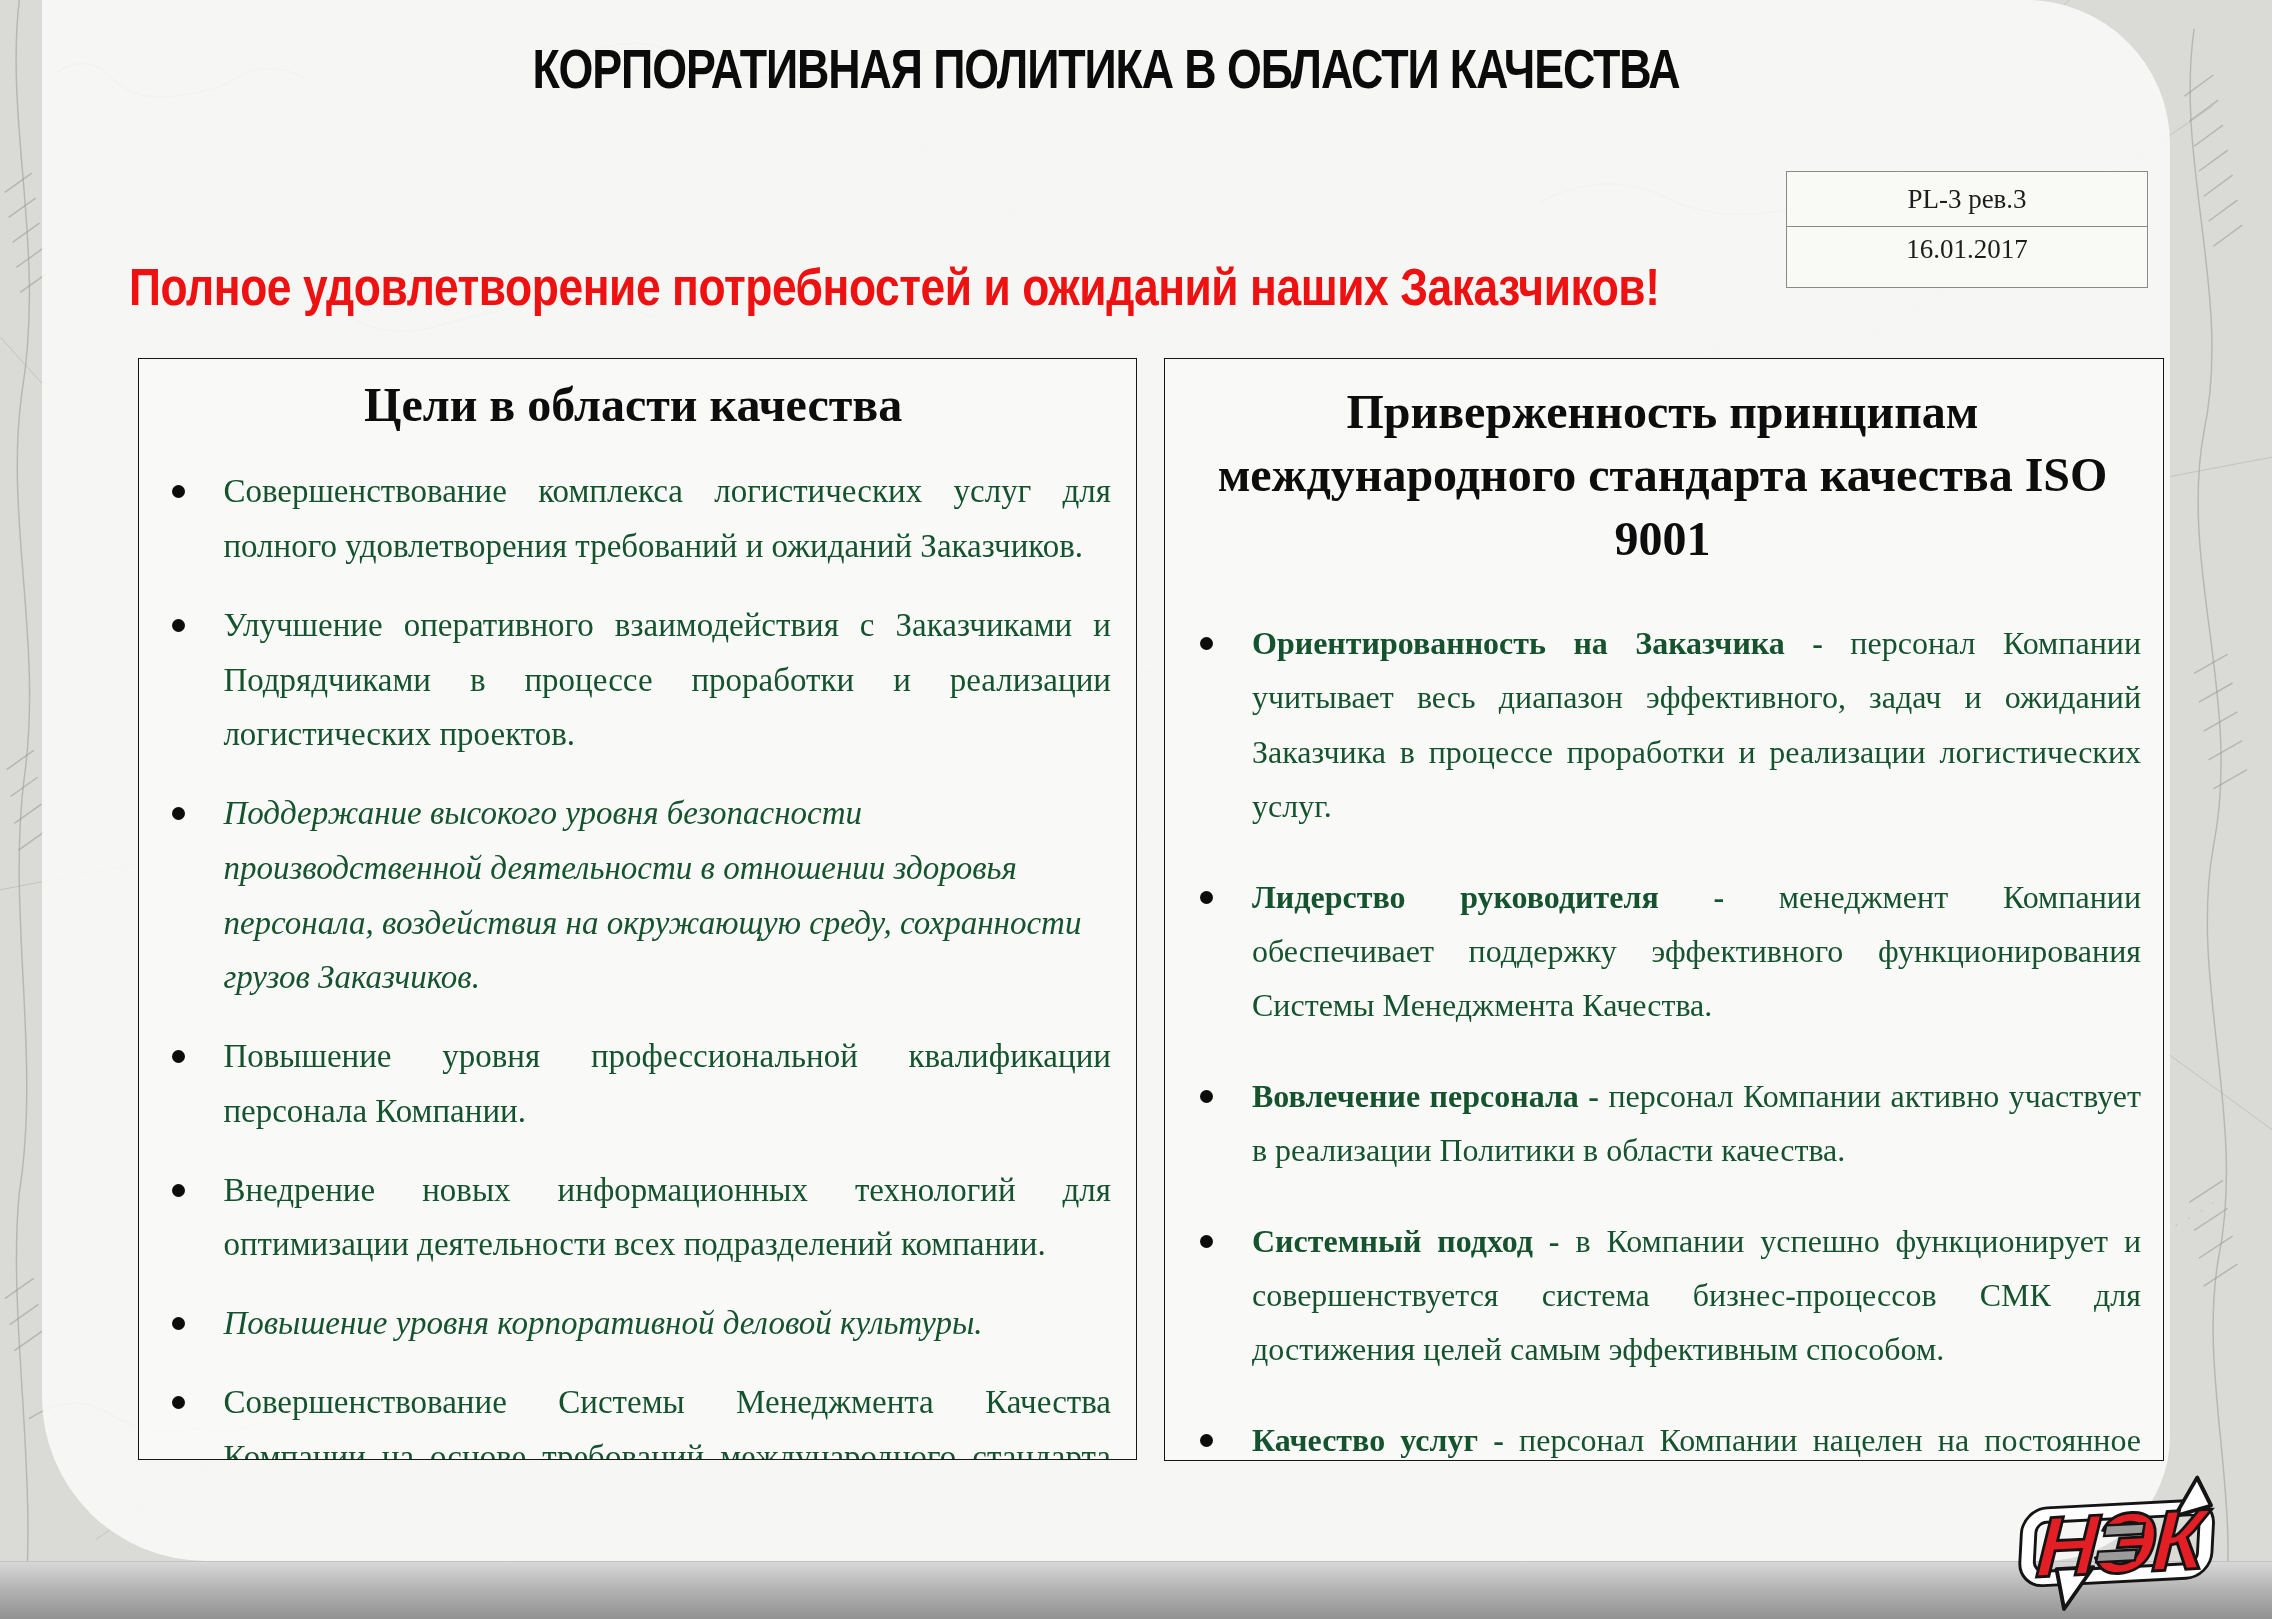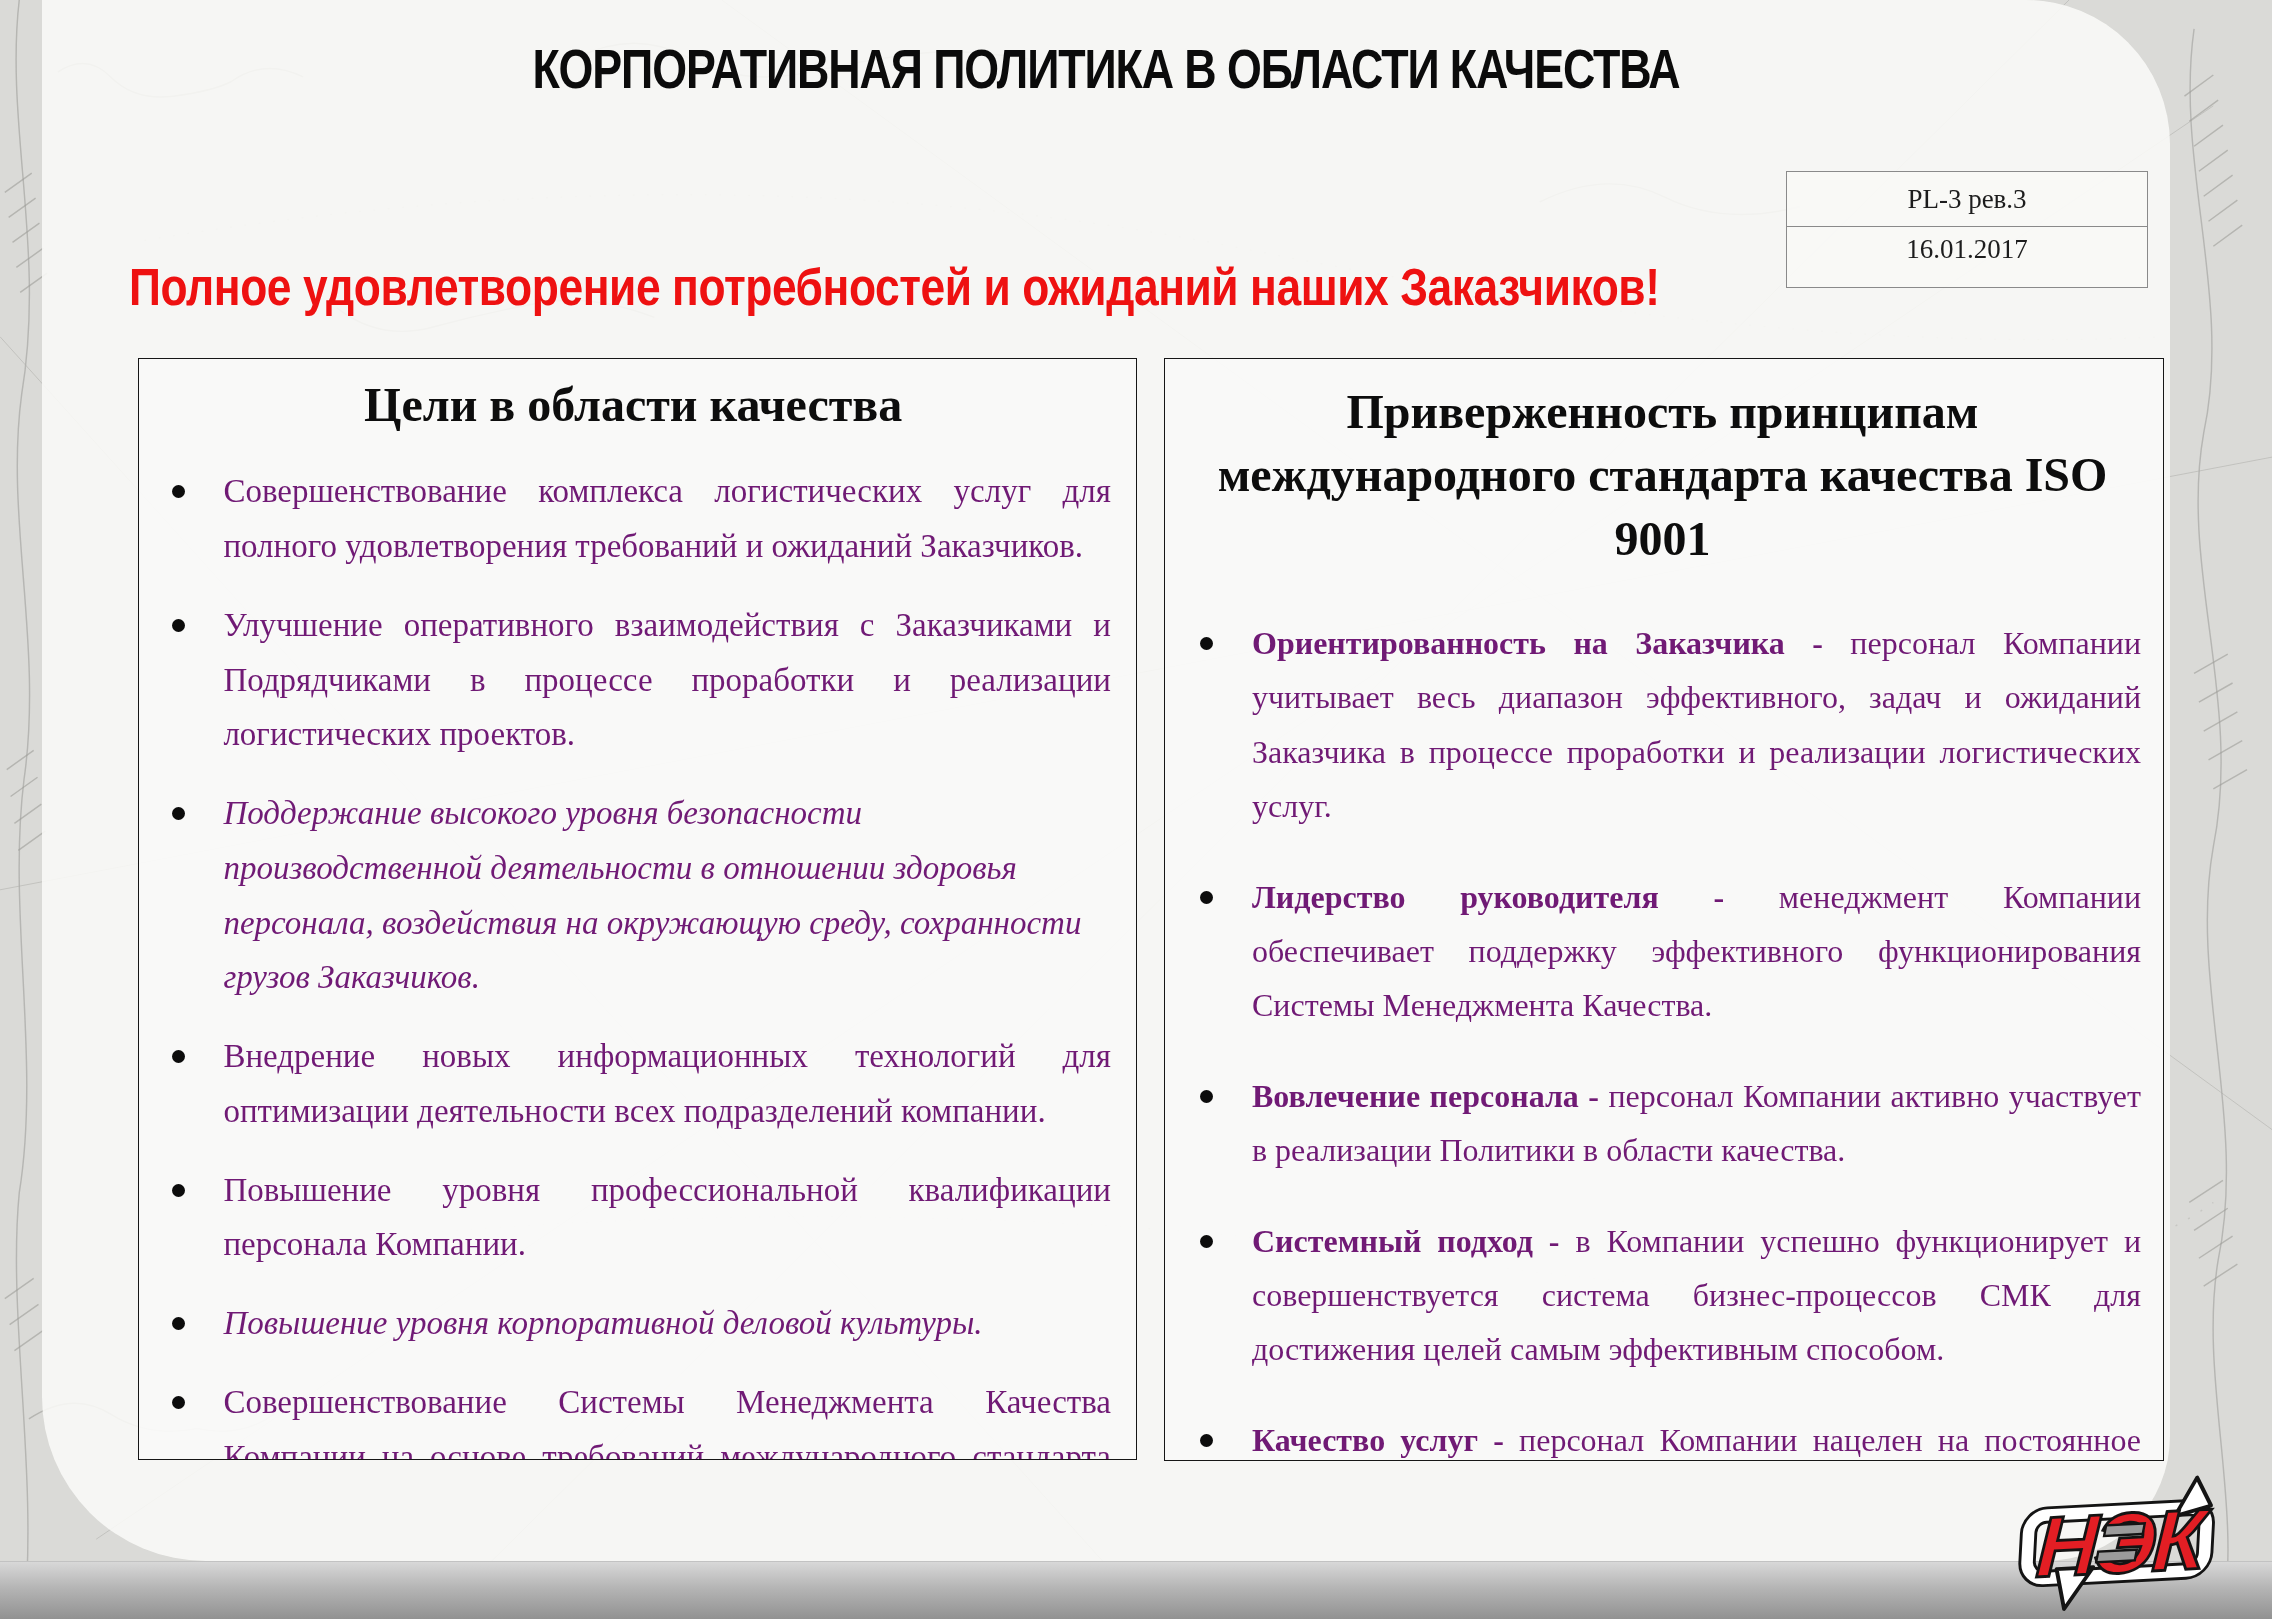--- a/index.html
+++ b/index.html
@@ -45,21 +45,21 @@
   }
   #left-box  { left:138px;  width:999px; height:1102px; padding:18.3px 25px 7.7px 16.4px; }
   #right-box { left:1164px; width:1000px; height:1103px; padding:21px 22px 7.7px 19px; }
 
   .qbox h2 { margin:0 0 32px 0; font-size:48px; font-weight:700; text-align:center; color:#0d0d0d; }
   #right-box h2 { margin-bottom:46px; line-height:1.32; }
 
   .qbox ul { margin:0; padding:0; list-style:none; }
   .qbox li {
     position:relative; padding-left:68px; margin-bottom:24px;
-    font-size:33px; line-height:1.66; text-align:justify; color:#701a75;
+    font-size:33px; line-height:1.66; text-align:justify; color:#14532d;
   }
   #right-box li { font-size:32px; line-height:1.70; margin-bottom:36px; }
   .qbox li::before {
     content:""; position:absolute; left:16.4px; top:21px; width:13px; height:13px;
     border-radius:50%; background:#0c0c0c;
   }
   .qbox li.align-left { text-align:left;font-style:italic; }
   .qbox li b { font-weight:700; }
 
   .footer-band {
@@ -121,22 +121,22 @@
   <div class="subtitle">
     <span class="squeeze">Полное удовлетворение потребностей и ожиданий наших Заказчиков!</span>
   </div>
 
   <div class="qbox" id="left-box">
     <h2>Цели в области качества</h2>
     <ul>
       <li><span>Совершенствование комплекса логистических услуг для полного удовлетворения требований и ожиданий Заказчиков.</span></li>
       <li><span>Улучшение оперативного взаимодействия с Заказчиками и Подрядчиками в процессе проработки и реализации логистических проектов.</span></li>
       <li class="align-left"><span>Поддержание высокого уровня безопасности производственной деятельности в отношении здоровья персонала, воздействия на окружающую среду, сохранности грузов Заказчиков.</span></li>
+      <li><span>Повышение уровня профессиональной квалификации персонала Компании.</span></li>
       <li><span>Внедрение новых информационных технологий для оптимизации деятельности всех подразделений компании.</span></li>
-      <li><span>Повышение уровня профессиональной квалификации персонала Компании.</span></li>
       <li class="align-left"><span>Повышение уровня корпоративной деловой культуры.</span></li>
       <li><span>Совершенствование Системы Менеджмента Качества Компании на основе требований международного стандарта ISO 9001</span></li>
     </ul>
   </div>
 
   <div class="qbox" id="right-box">
     <h2>Приверженность принципам международного стандарта качества ISO 9001</h2>
     <ul>
       <li><b>Ориентированность на Заказчика -</b><span> персонал Компании учитывает весь диапазон эффективного, задач и ожиданий Заказчика в процессе проработки и реализации логистических услуг.</span></li>
       <li><b>Лидерство руководителя -</b><span> менеджмент Компании обеспечивает поддержку эффективного функционирования Системы Менеджмента Качества.</span></li>

